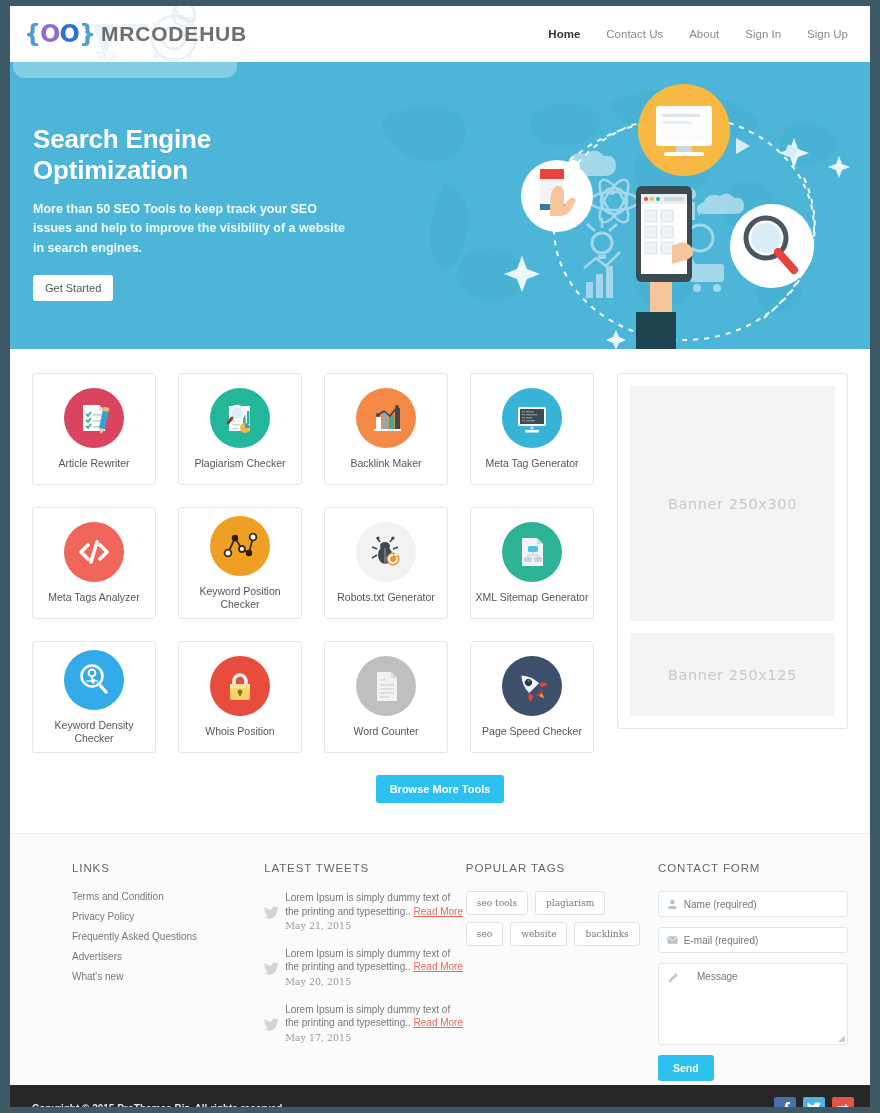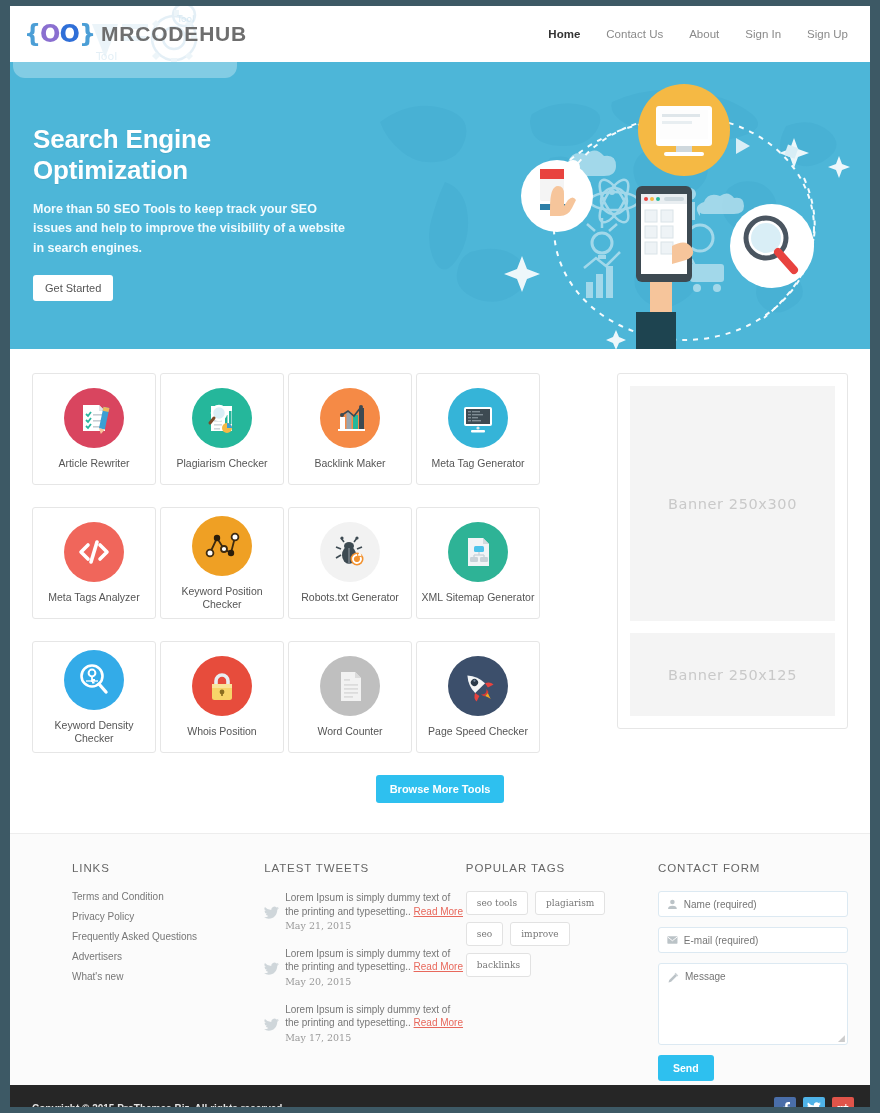--- a/index.html
+++ b/index.html
@@ -92,21 +92,21 @@
     text-align: center;
   }
   .hero-illus { position: absolute; right: 6px; top: 6px; width: 360px; height: 285px; z-index: 2; }
 
   
   .main { background: #ffffff; padding: 24px 0 0 0; }
   .content-row { display: flex; padding: 0 22px; gap: 0; }
   .tools-grid {
     display: grid;
     grid-template-columns: repeat(4, 124px);
-    gap: 22px 4px;
+    gap: 22px 22px;
     width: 584px;
   }
   .tool-card {
     width: 124px; height: 112px;
     border: 1px solid #e6e6e6; border-radius: 3px;
     background: #fff;
     display: flex; flex-direction: column;
     align-items: center; justify-content: center;
     cursor: pointer;
   }
@@ -167,21 +167,21 @@
     border: 1px solid #dce9f2; border-radius: 3px; background: #fff;
     height: 26px; margin-bottom: 10px; padding: 0 8px; width: 190px;
   }
   .field .fi { width: 12px; margin-right: 6px; opacity: .45; }
   .field input {
     border: none; outline: none; font-size: 10px; color: #999;
     width: 100%; background: transparent; font-family: "Liberation Sans", sans-serif;
   }
   .msg-box {
     position: relative; border: 1px solid #dce9f2; border-radius: 3px;
-    background: #fff; width: 190px; height: 82px; padding: 7px 8px; margin-bottom: 10px;
+    background: #fff; width: 190px; height: 82px; padding: 7px 20px; margin-bottom: 10px;
   }
   .msg-box .fi { position: absolute; left: 8px; top: 8px; width: 12px; opacity: .45; }
   .msg-box textarea {
     border: none; outline: none; resize: none; width: 100%; height: 100%;
     font-size: 10px; color: #999; padding-left: 18px;
     font-family: "Liberation Sans", sans-serif; background: transparent;
   }
   .msg-grip { position: absolute; right: 2px; bottom: 1px; color: #ccc; font-size: 9px; }
   .btn-send {
     background: #2ec0ef; color: #fff; border: none; cursor: pointer;
@@ -660,21 +660,21 @@
         </div>
       </div>
     </div>
 
     <div class="f-col-tags">
       <div class="f-title">POPULAR TAGS</div>
       <div class="tags">
         <span class="tag">seo tools</span>
         <span class="tag">plagiarism</span>
         <span class="tag">seo</span>
-        <span class="tag">improve</span>
+        <span class="tag">website</span>
         <span class="tag">backlinks</span>
       </div>
     </div>
 
     <div class="f-col-contact">
       <div class="f-title">CONTACT FORM</div>
 
       <div class="field">
         <svg class="fi" viewBox="0 0 16 16">
           <circle cx="8" cy="4.5" r="3.4" fill="#6b7b85"></circle>

